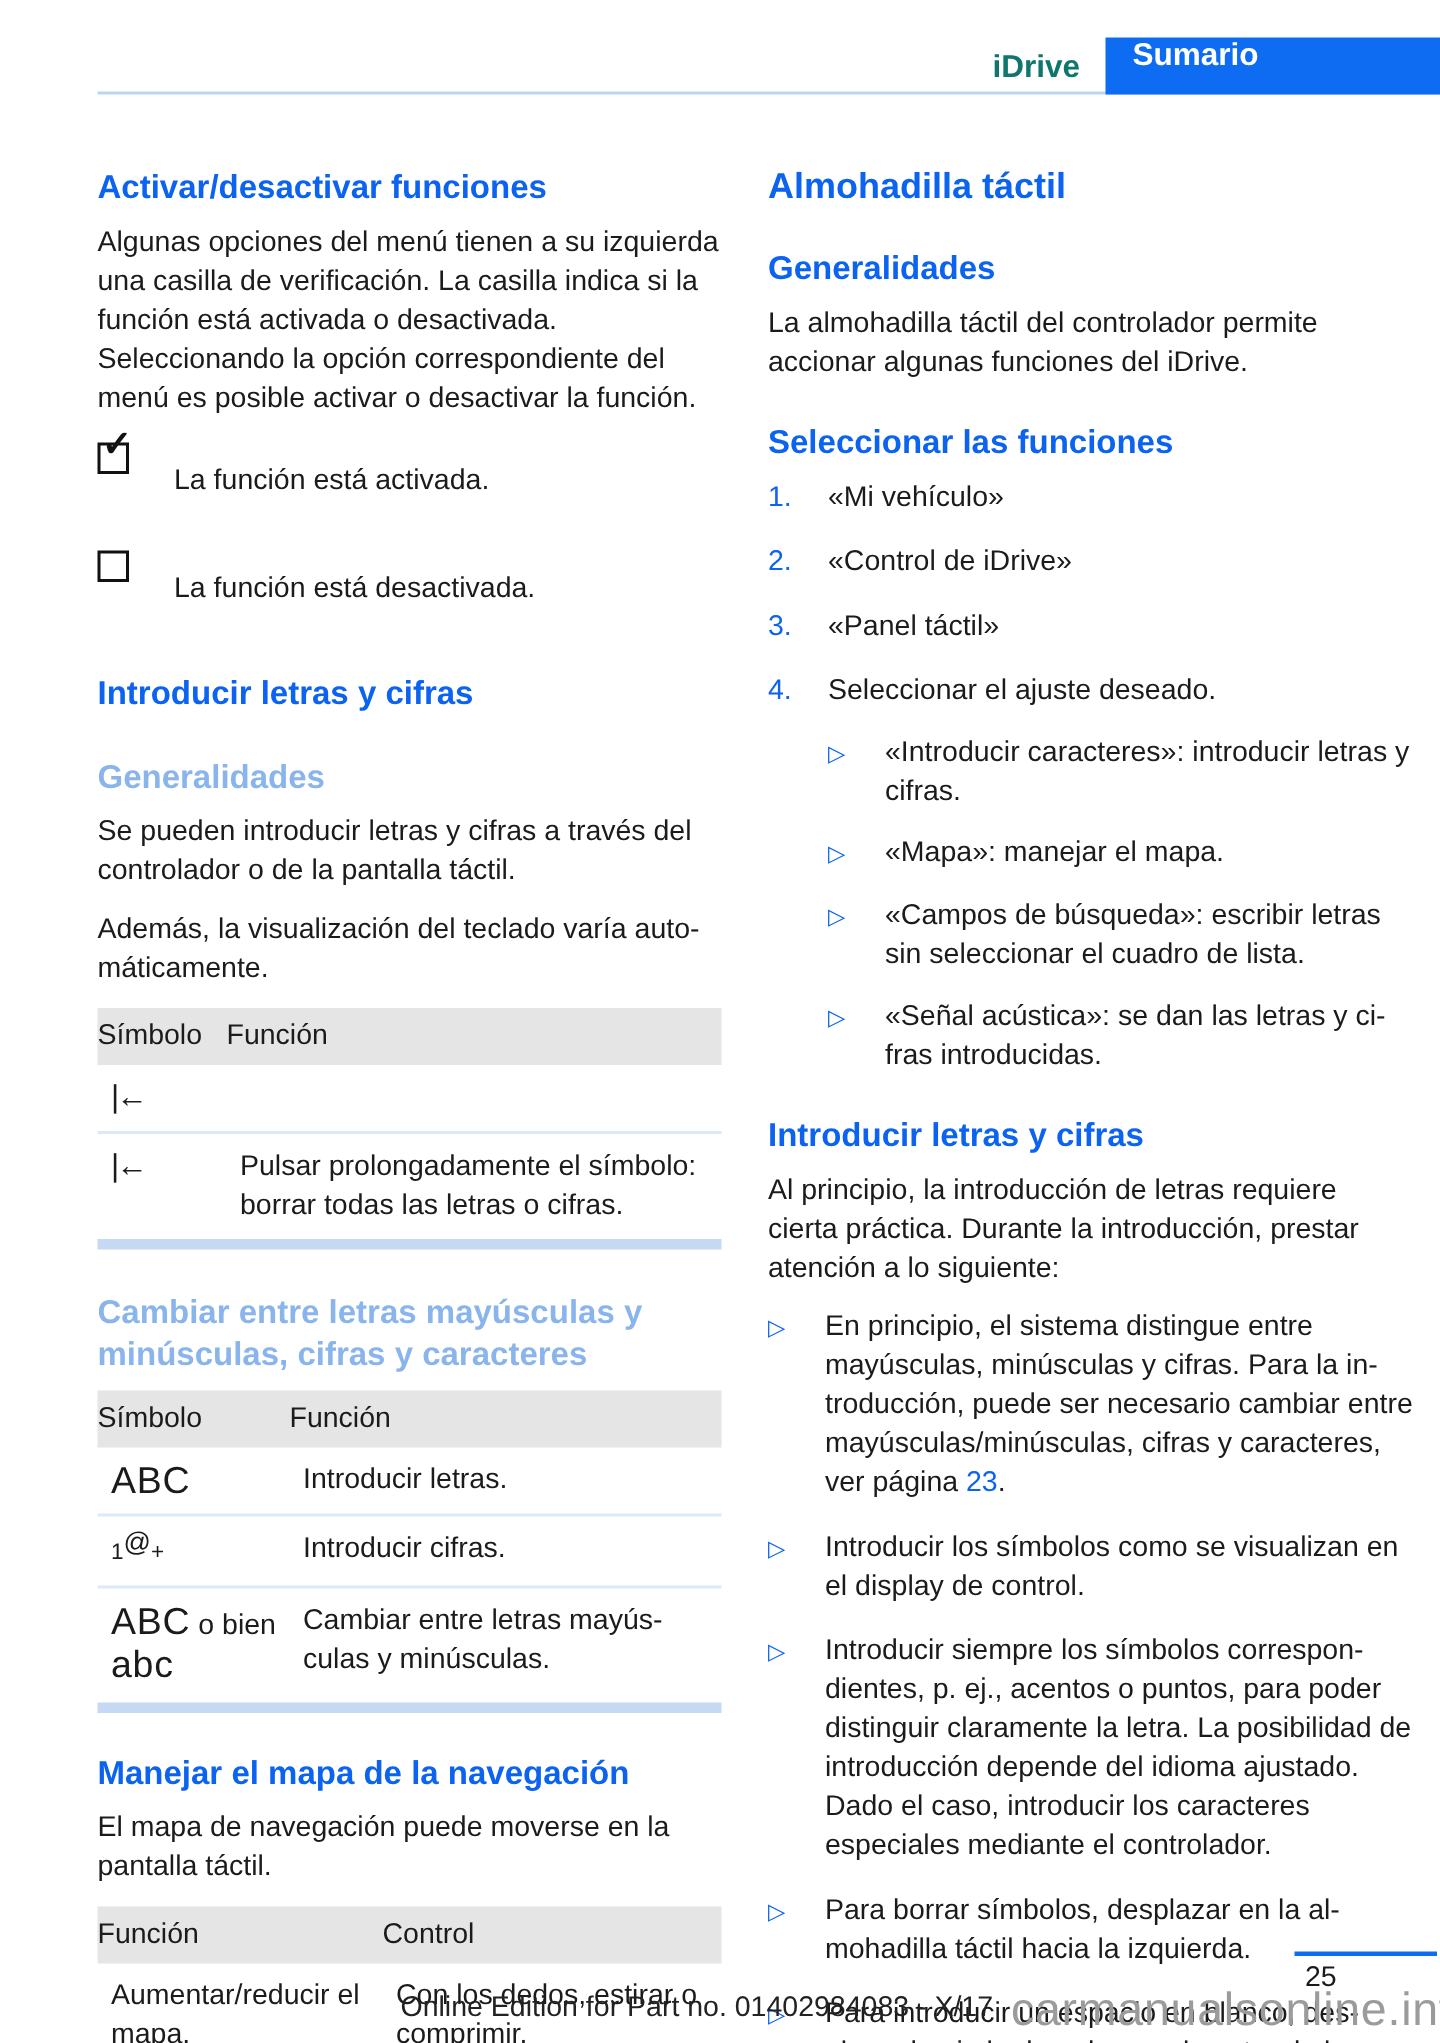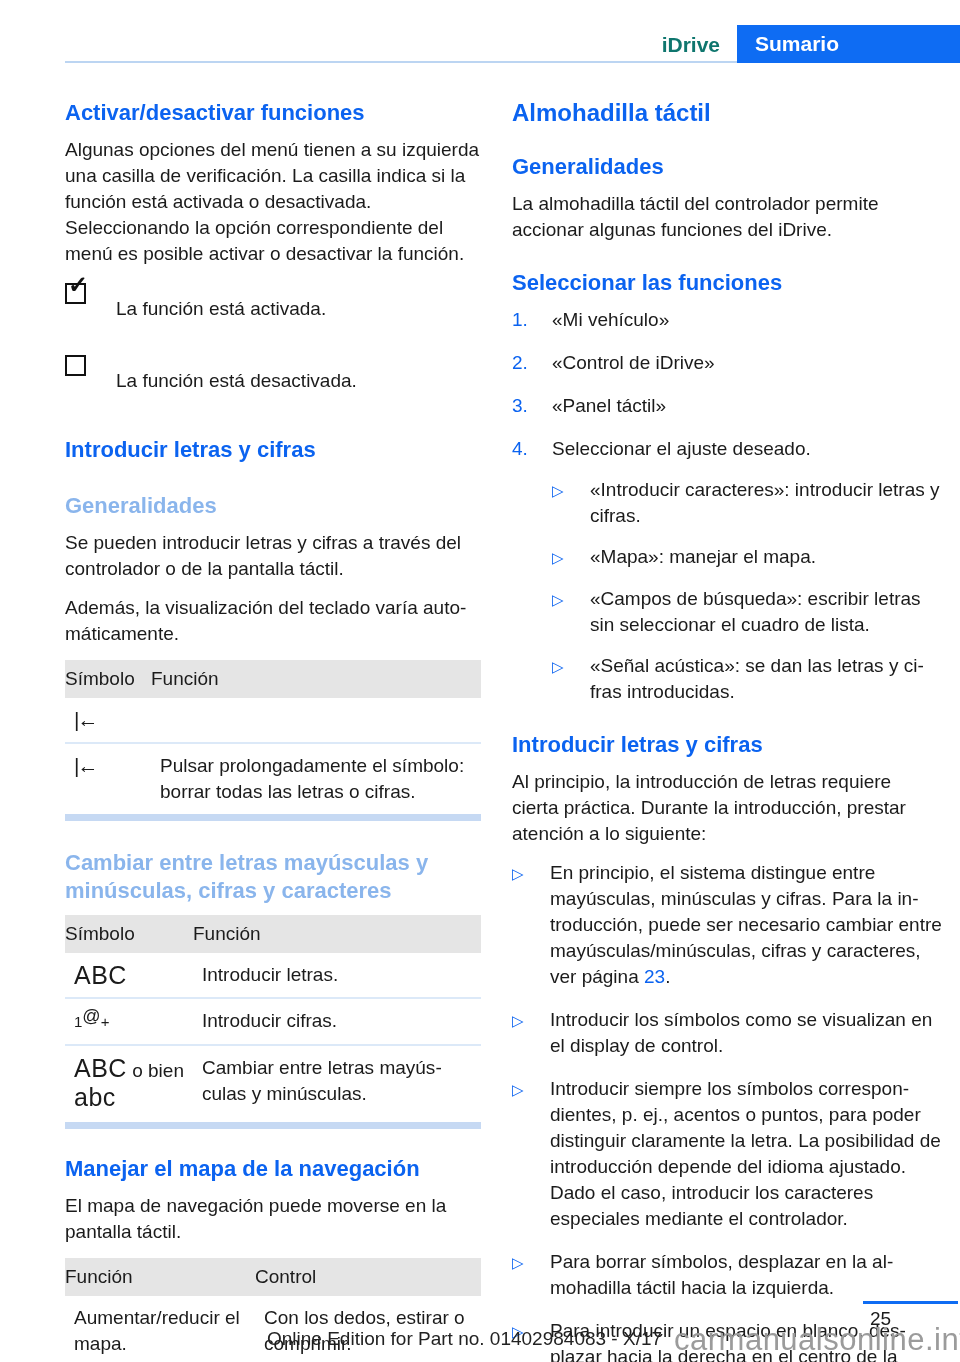--- a/index.html
+++ b/index.html
@@ -4,33 +4,33 @@
 <style>
   html,body{margin:0;padding:0;}
   body{
     width:960px;height:1362px;position:relative;background:#ffffff;
     font-family:"Liberation Sans",sans-serif;color:#1b1b1b;overflow:hidden;
   }
   
   .header-rule{position:absolute;left:65px;right:0;top:61px;height:2px;background:#bcd5f2;}
   .tab-active{
     position:absolute;left:737px;right:0;top:25px;height:38px;background:#0e6cf3;
-    color:#ffffff;font-weight:bold;font-size:21px;display:flex;align-items:center;
+    color:#ffffff;font-weight:bold;font-size:21px;display:flex;
     padding-left:18px;box-sizing:border-box;z-index:2;
   }
   .tab-inactive{
     position:absolute;right:240px;top:33px;color:#0f766e;font-weight:bold;font-size:21px;
   }
   
   .col-left{position:absolute;left:65px;top:95px;width:416px;}
   .col-right{position:absolute;left:512px;top:95px;width:430px;}
   .h2{font-size:24px;font-weight:bold;color:#0b63f0;margin:6px 0 18px;}
   .h3{font-size:22px;font-weight:bold;color:#0b63f0;margin:26px 0 10px;line-height:28px;}
   .h4{font-size:22px;font-weight:bold;color:#8ab5ec;margin:28px 0 10px;line-height:28px;}
-  .first{margin-top:4px;}
+  .first{margin-top:16px;}
   p{font-size:19px;line-height:26px;margin:0 0 13px;}
   
   .check-row{display:flex;gap:14px;margin:2px 0 14px;align-items:flex-start;}
   .cbox{position:relative;flex:0 0 17px;height:17px;border:2px solid #111;margin-top:3px;}
   .cbox .tick{
     position:absolute;left:1px;top:-12px;font-size:24px;font-weight:bold;color:#111;line-height:1;
   }
   .check-row p{margin:16px;}
   
   .tbl{width:100%;font-size:19px;line-height:26px;border-bottom:7px solid #c6d9f3;margin:4px 0 0;}

